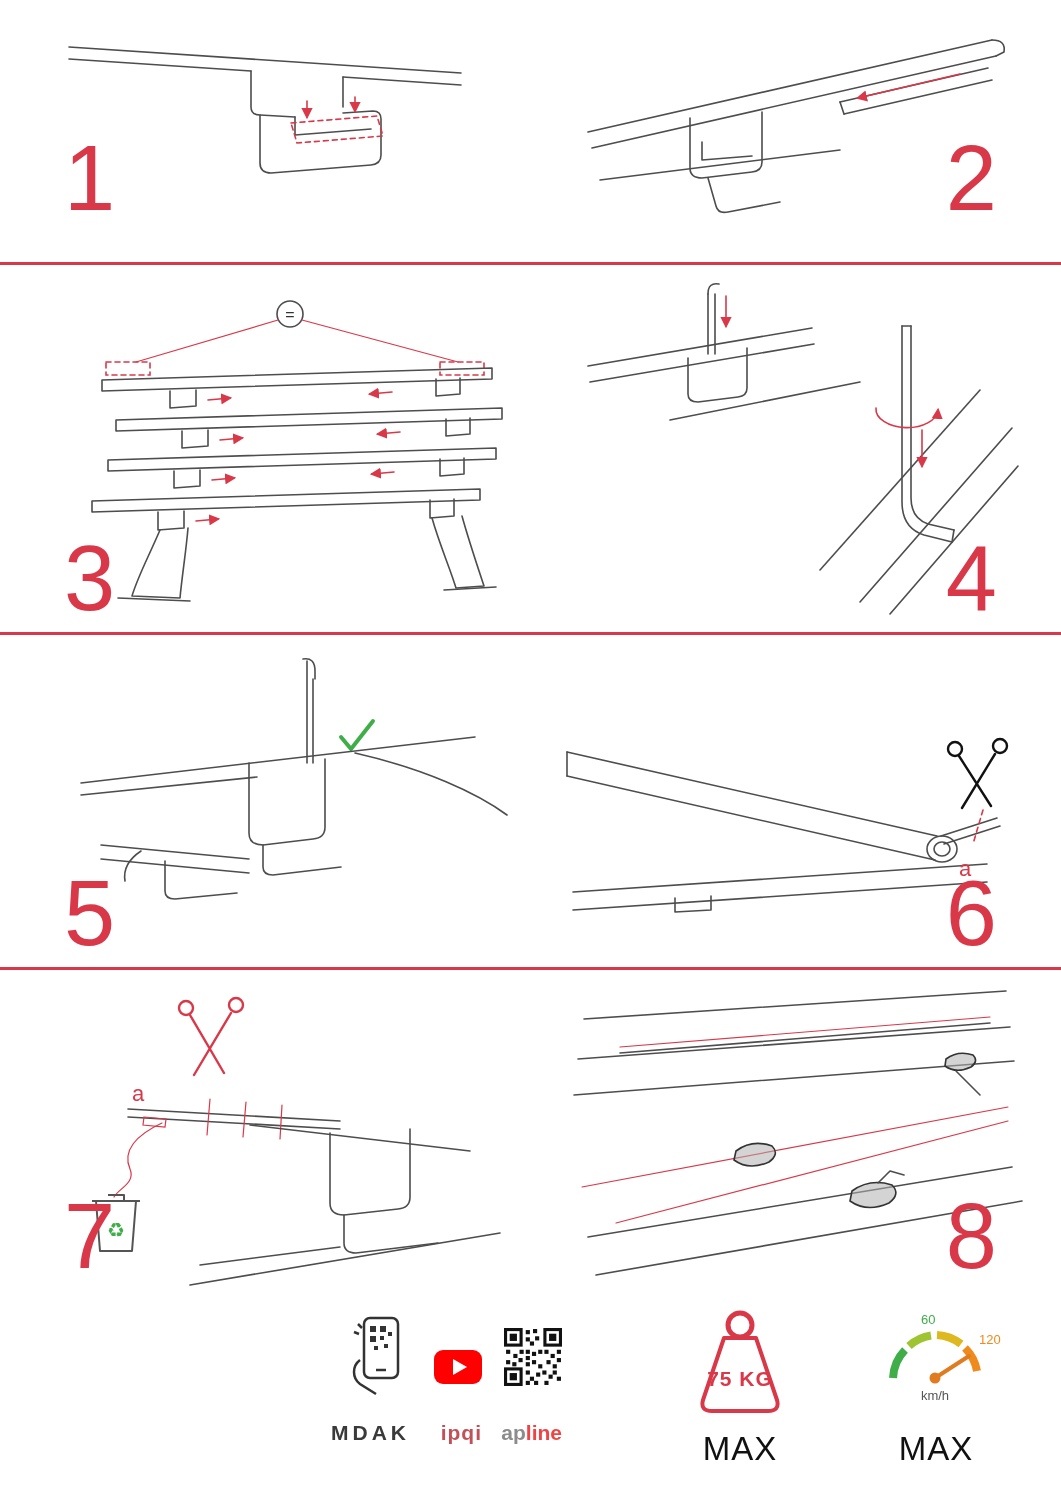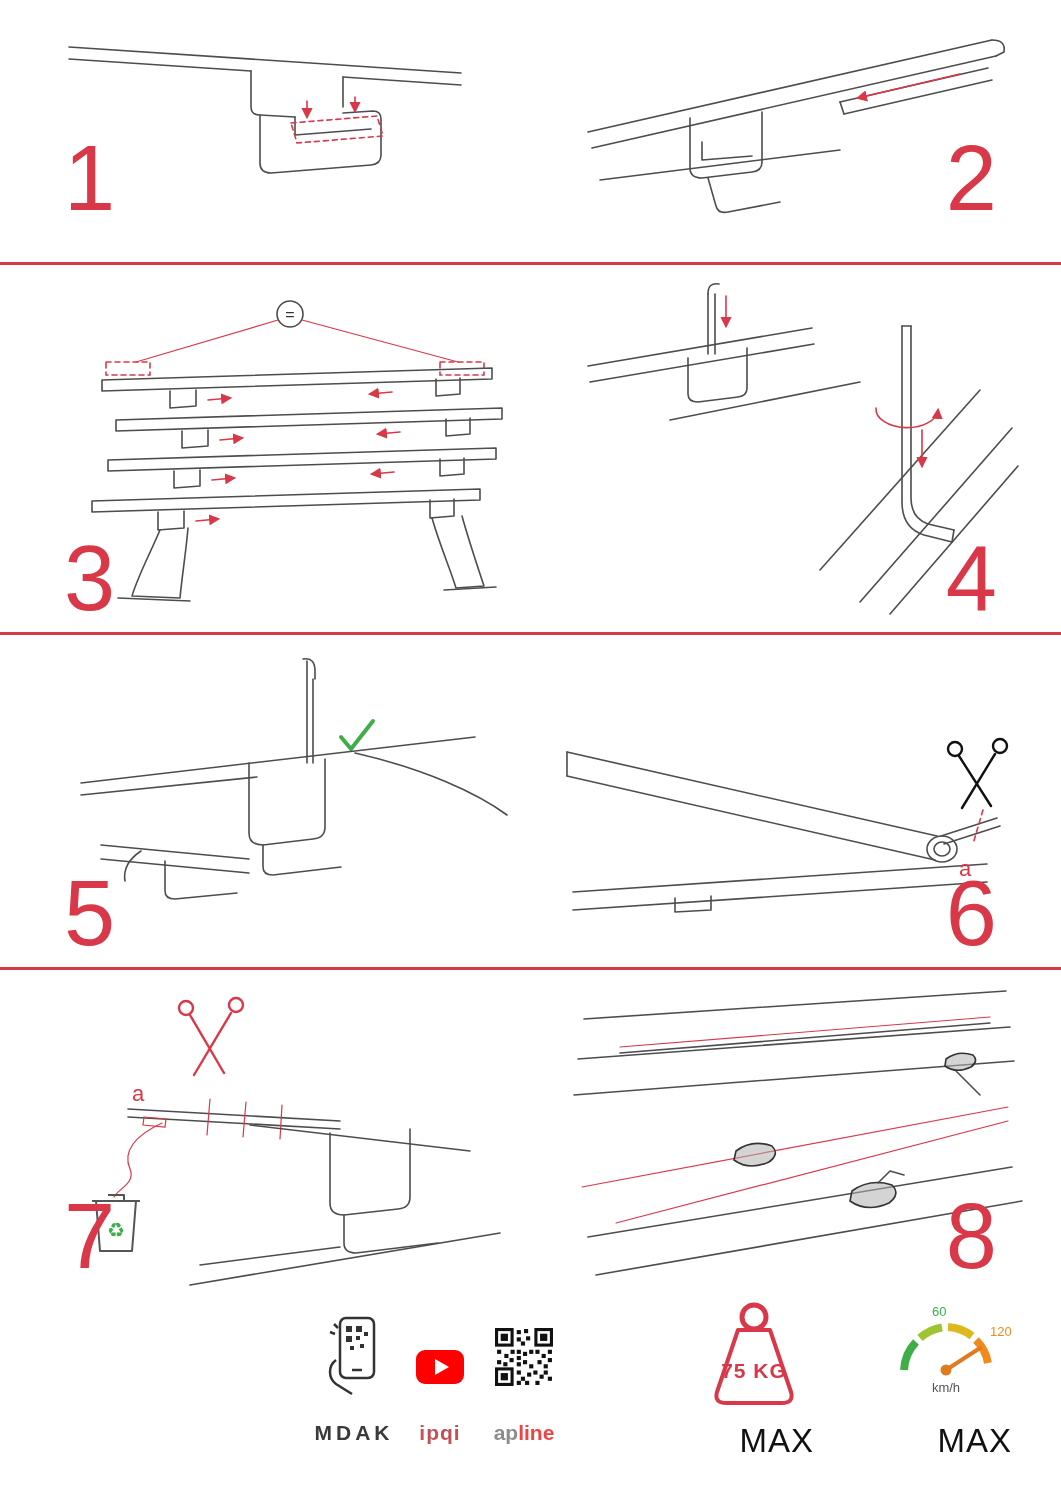--- a/index.html
+++ b/index.html
@@ -27,35 +27,35 @@
   .rec{font-size:20px;fill:#3fae49;text-anchor:middle;font-family:"DejaVu Sans",sans-serif}
   .bk{fill:#b0b0b0;fill-opacity:.55;stroke:#333;stroke-width:1.6}
   .eqt{font-size:16px;fill:#333;text-anchor:middle;font-family:"Liberation Sans",sans-serif}
 
   
   .footer{position:absolute;left:0;top:1300px;width:100%;height:200px}
   .brand{position:absolute;left:55px;top:28px;width:225px;text-align:center}
   .brand-title{font-size:47px;font-weight:700;color:#2d2d9f;letter-spacing:4px}
   .brand-sub{margin-top:12px;font-size:29px;font-weight:700;color:#1c1c1c;letter-spacing:.5px}
   .brand-sub .red{color:#d93848}
-  .logo{position:absolute;top:0;height:160px;text-align:center}
+  .logo{position:absolute;top:0;height:160px;text-align:right}
   .logo svg{display:inline-block}
   .logo-label{position:absolute;top:122px;left:0;width:100%;font-size:21px;line-height:1}
   #logo-app{left:298px;width:112px}
   #logo-app svg{margin-top:16px}
   #logo-video{left:398px;width:84px}
   #logo-video svg{margin-top:50px}
   #logo-qr{left:486px;width:76px}
   #logo-qr svg{margin-top:28px}
   .lab-app{color:#3a3a3a;font-weight:700;letter-spacing:4px}
   .lab-video{color:#c25058;font-weight:700;letter-spacing:1px}
   .lab-qr{font-weight:700}
   .lab-qr .gray{color:#8c8c8c}
   .lab-qr .red{color:#ef4444}
-  .max-block{position:absolute;top:0;text-align:right}
+  .max-block{position:absolute;top:8px;text-align:center}
   #weight-block{left:666px;width:148px}
   #speed-block{left:860px;width:152px}
   .max-label{position:absolute;top:122px;left:0;width:100%;font-size:33px;color:#111;letter-spacing:1px}
   .wred{fill:none;stroke:#d93848}
   .wtxt{fill:#d93848;font-weight:bold;font-size:21px;text-anchor:middle;letter-spacing:1px;font-family:"Liberation Sans",sans-serif}
   .sg{fill:none;stroke-width:8}
   .stx{font-family:"Liberation Sans",sans-serif;font-size:13px}
   .ph{fill:none;stroke:#333;stroke-width:2.5}
   .pq{fill:#333}
 </style>

